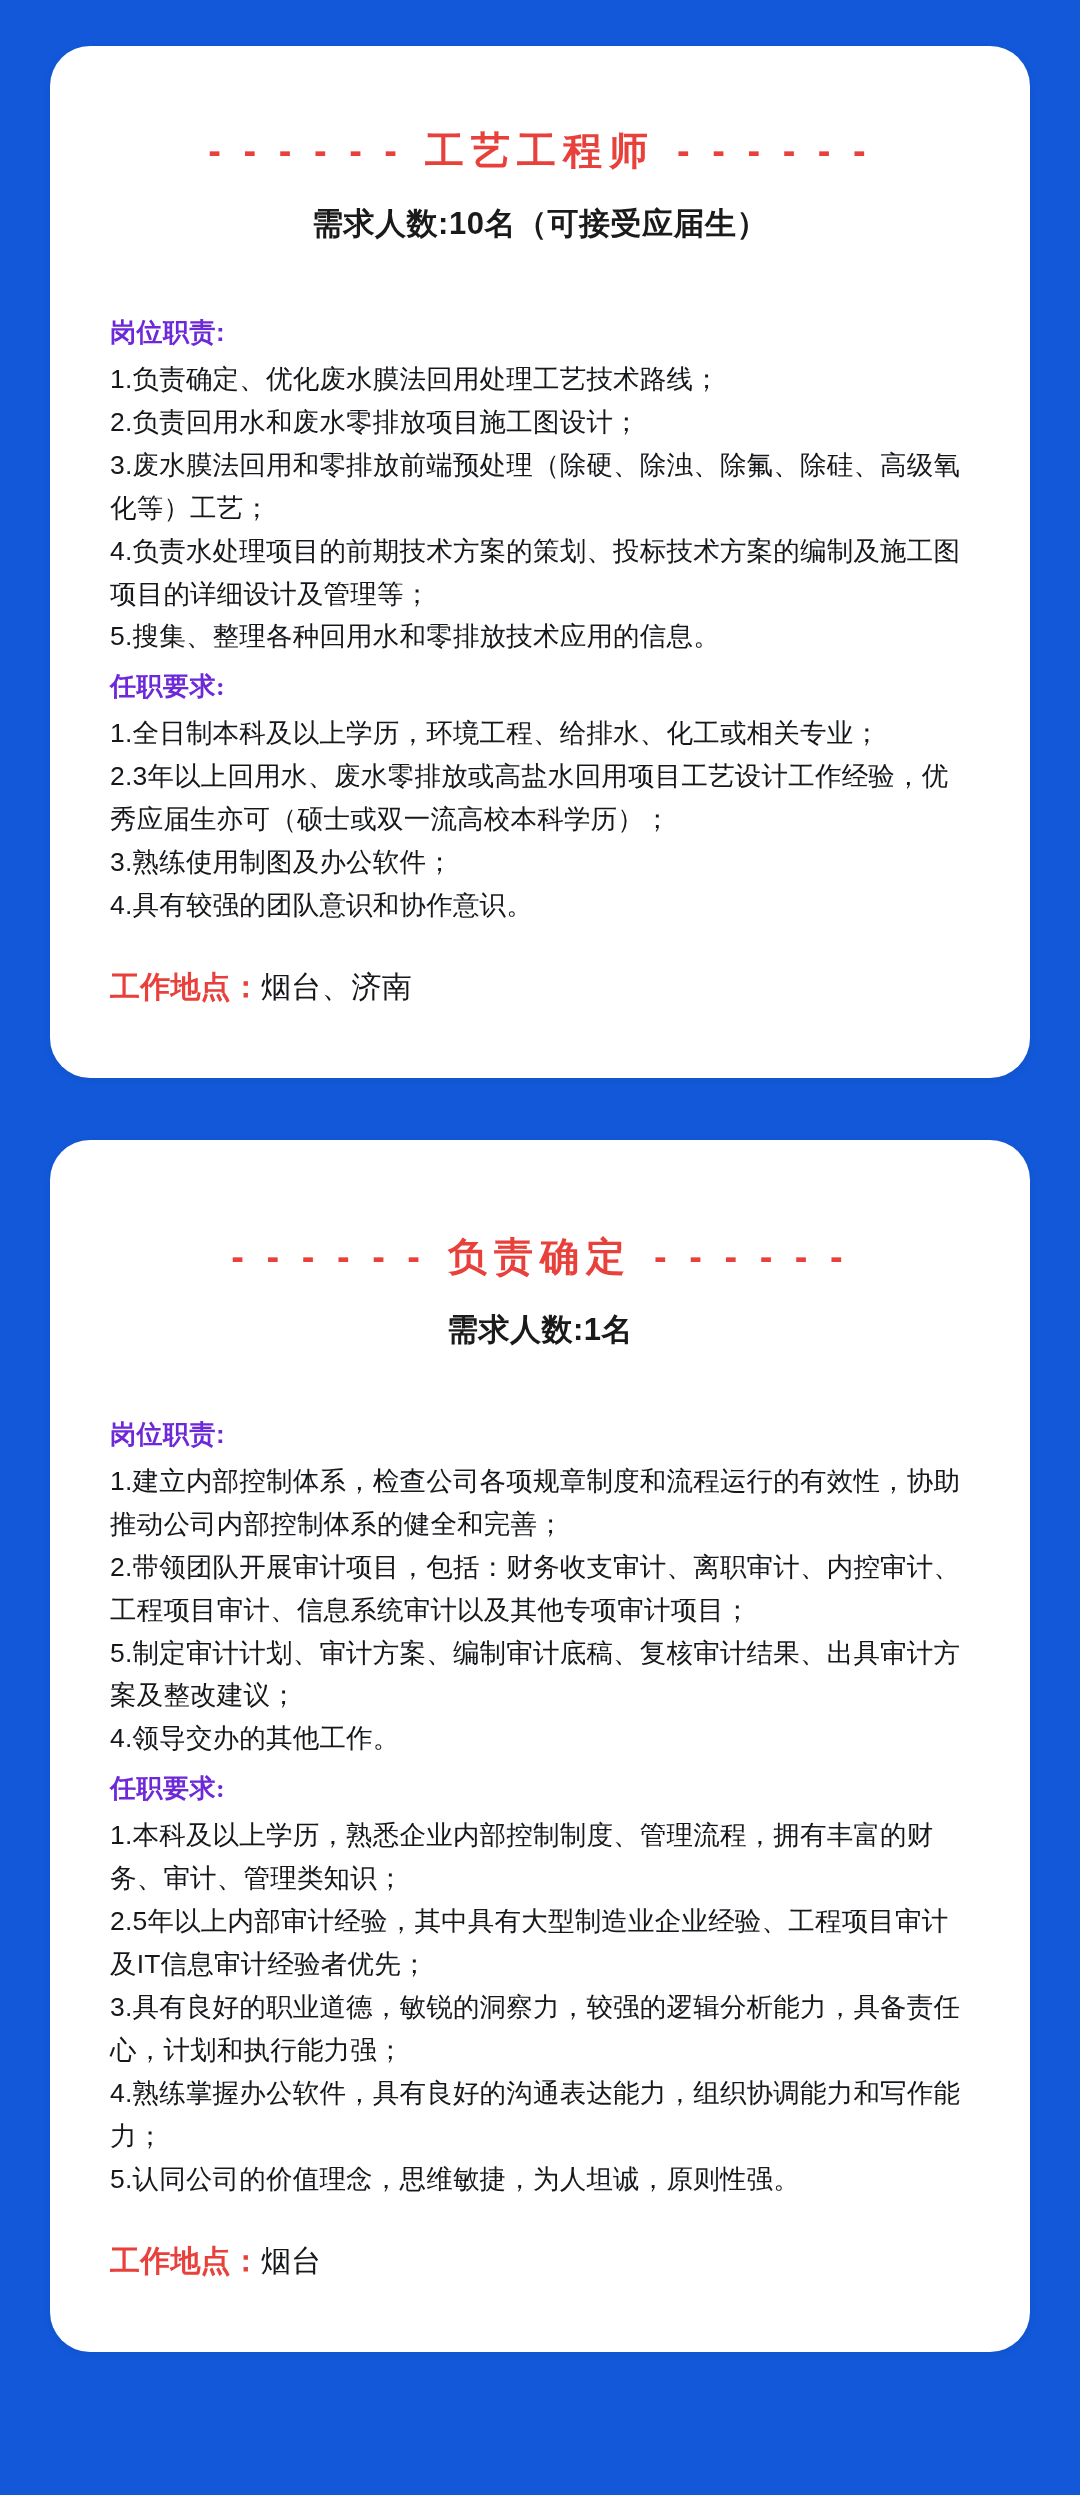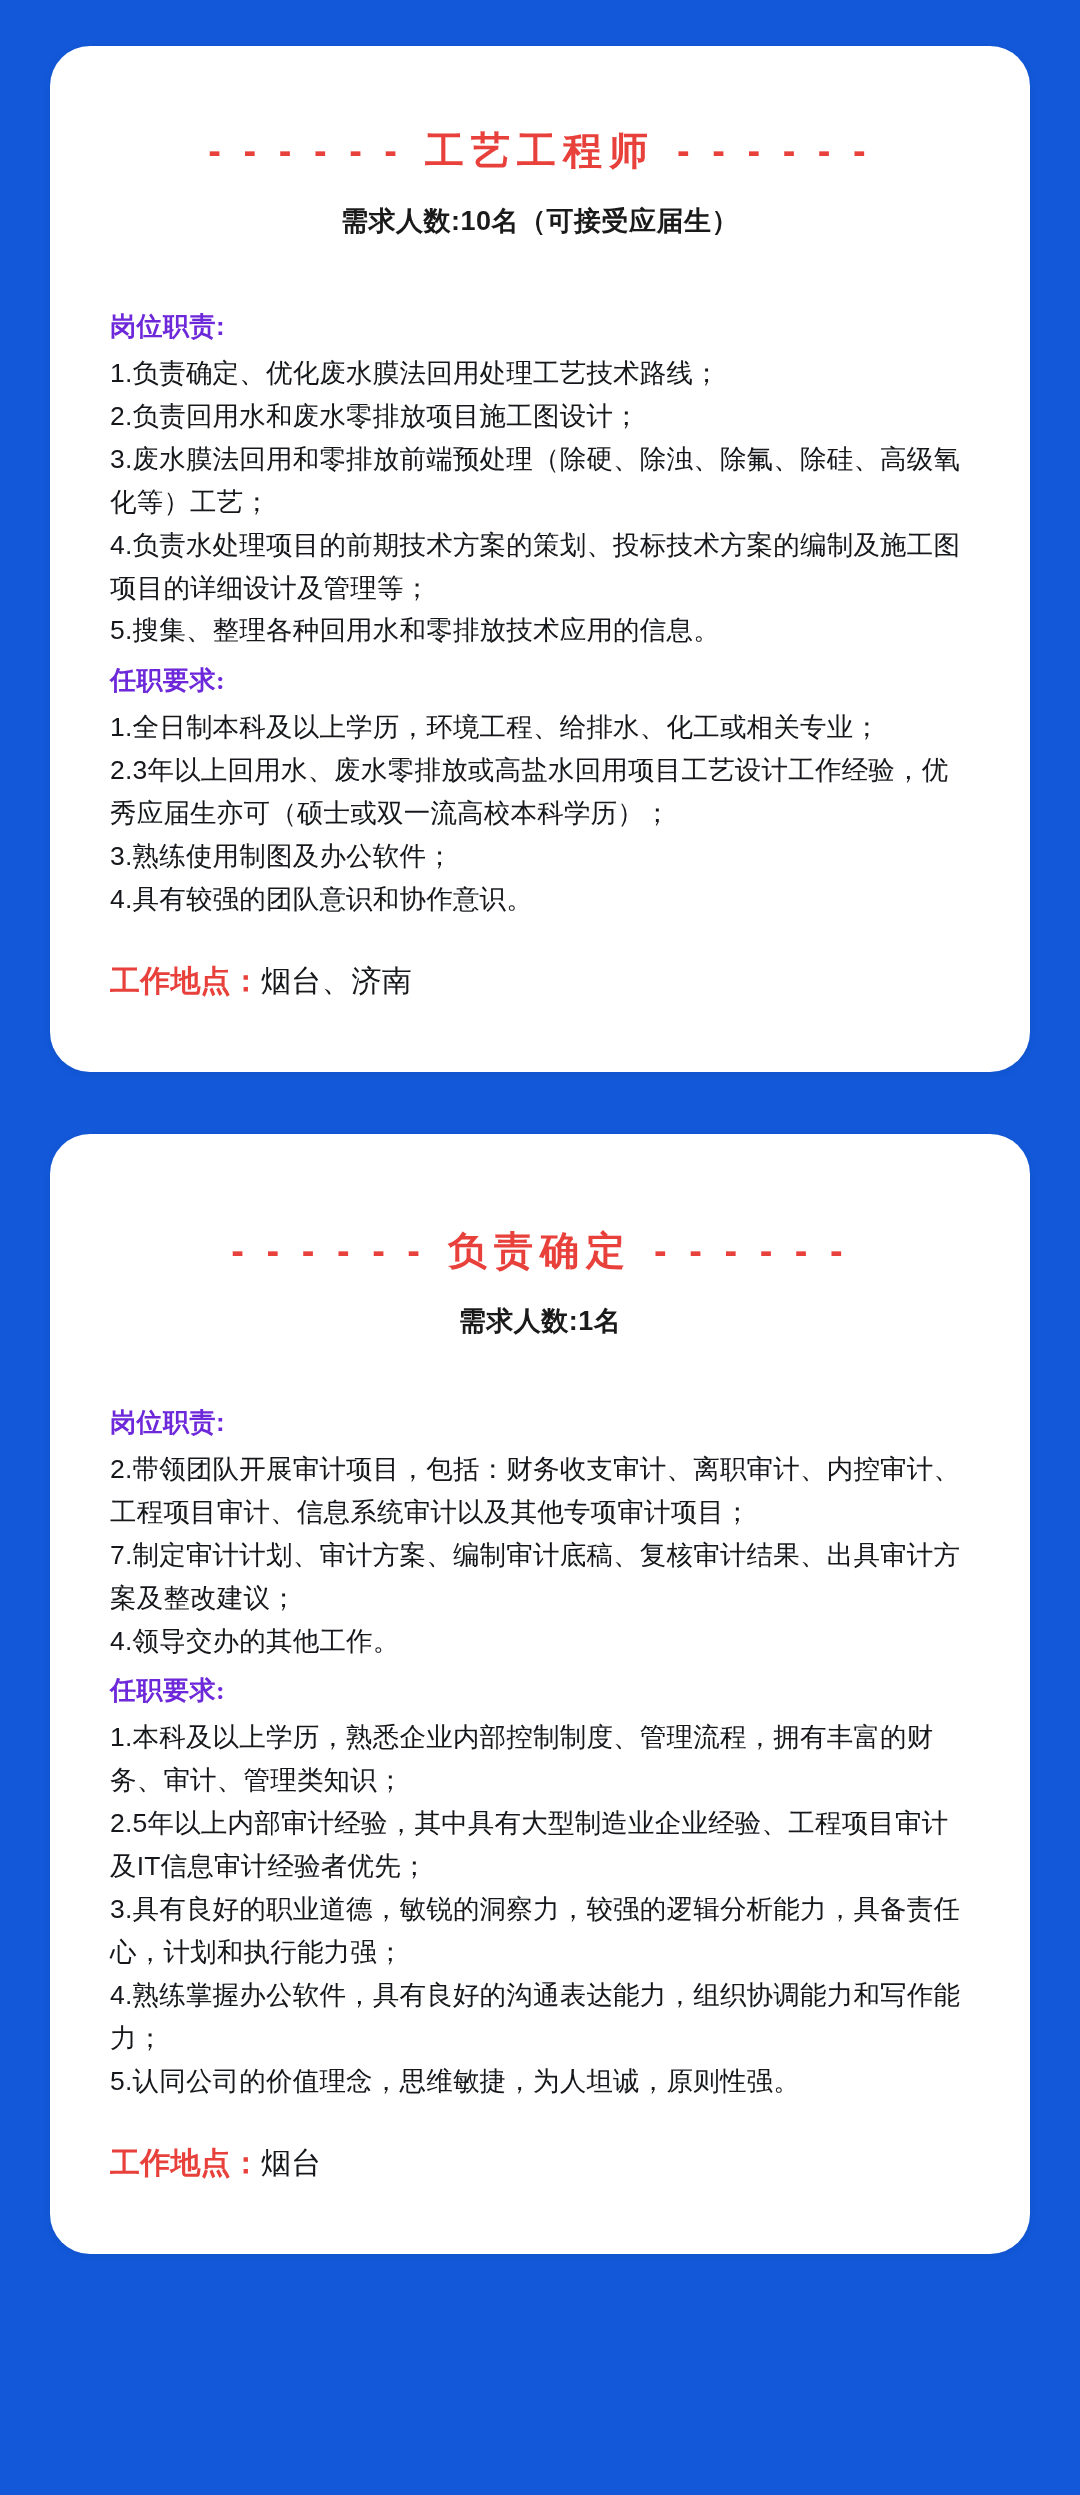--- a/index.html
+++ b/index.html
@@ -50,21 +50,21 @@
     color: #e8413c;
     font-size: 39px;
     font-weight: bold;
     letter-spacing: 7px;
     line-height: 1.1;
     white-space: nowrap;
   }
   .headcount {
     text-align: center;
     color: #1a1a1a;
-    font-size: 27px;
+    font-size: 31px;
     font-weight: bold;
     margin-top: 30px;
     letter-spacing: 0.5px;
   }
   .body {
     margin-top: 70px;
   }
   .section-label {
     color: #6d28d9;
     font-size: 26px;
@@ -145,22 +145,23 @@
     <div class="title-row">
       <span class="dashes">- - - - - -</span>
       <span class="job-title">负责确定</span>
       <span class="dashes">- - - - - -</span>
     </div>
     <div class="headcount">需求人数:1名</div>
 
     <div class="body">
       <div class="section-label">岗位职责:</div>
       <div class="list">
+        <div class="item">1.建立内部控制体系，检查公司各项规章制度和流程运行的有效性，协助推动公司内部控制体系的健全和完善；</div>
         <div class="item">2.带领团队开展审计项目，包括：财务收支审计、离职审计、内控审计、工程项目审计、信息系统审计以及其他专项审计项目；</div>
-        <div class="item">7.制定审计计划、审计方案、编制审计底稿、复核审计结果、出具审计方案及整改建议；</div>
+        <div class="item">5.制定审计计划、审计方案、编制审计底稿、复核审计结果、出具审计方案及整改建议；</div>
         <div class="item">4.领导交办的其他工作。</div>
       </div>
 
       <div class="section-label spaced">任职要求:</div>
       <div class="list">
         <div class="item">1.本科及以上学历，熟悉企业内部控制制度、管理流程，拥有丰富的财务、审计、管理类知识；</div>
         <div class="item">2.5年以上内部审计经验，其中具有大型制造业企业经验、工程项目审计及IT信息审计经验者优先；</div>
         <div class="item">3.具有良好的职业道德，敏锐的洞察力，较强的逻辑分析能力，具备责任心，计划和执行能力强；</div>
         <div class="item">4.熟练掌握办公软件，具有良好的沟通表达能力，组织协调能力和写作能力；</div>
         <div class="item">5.认同公司的价值理念，思维敏捷，为人坦诚，原则性强。</div>

